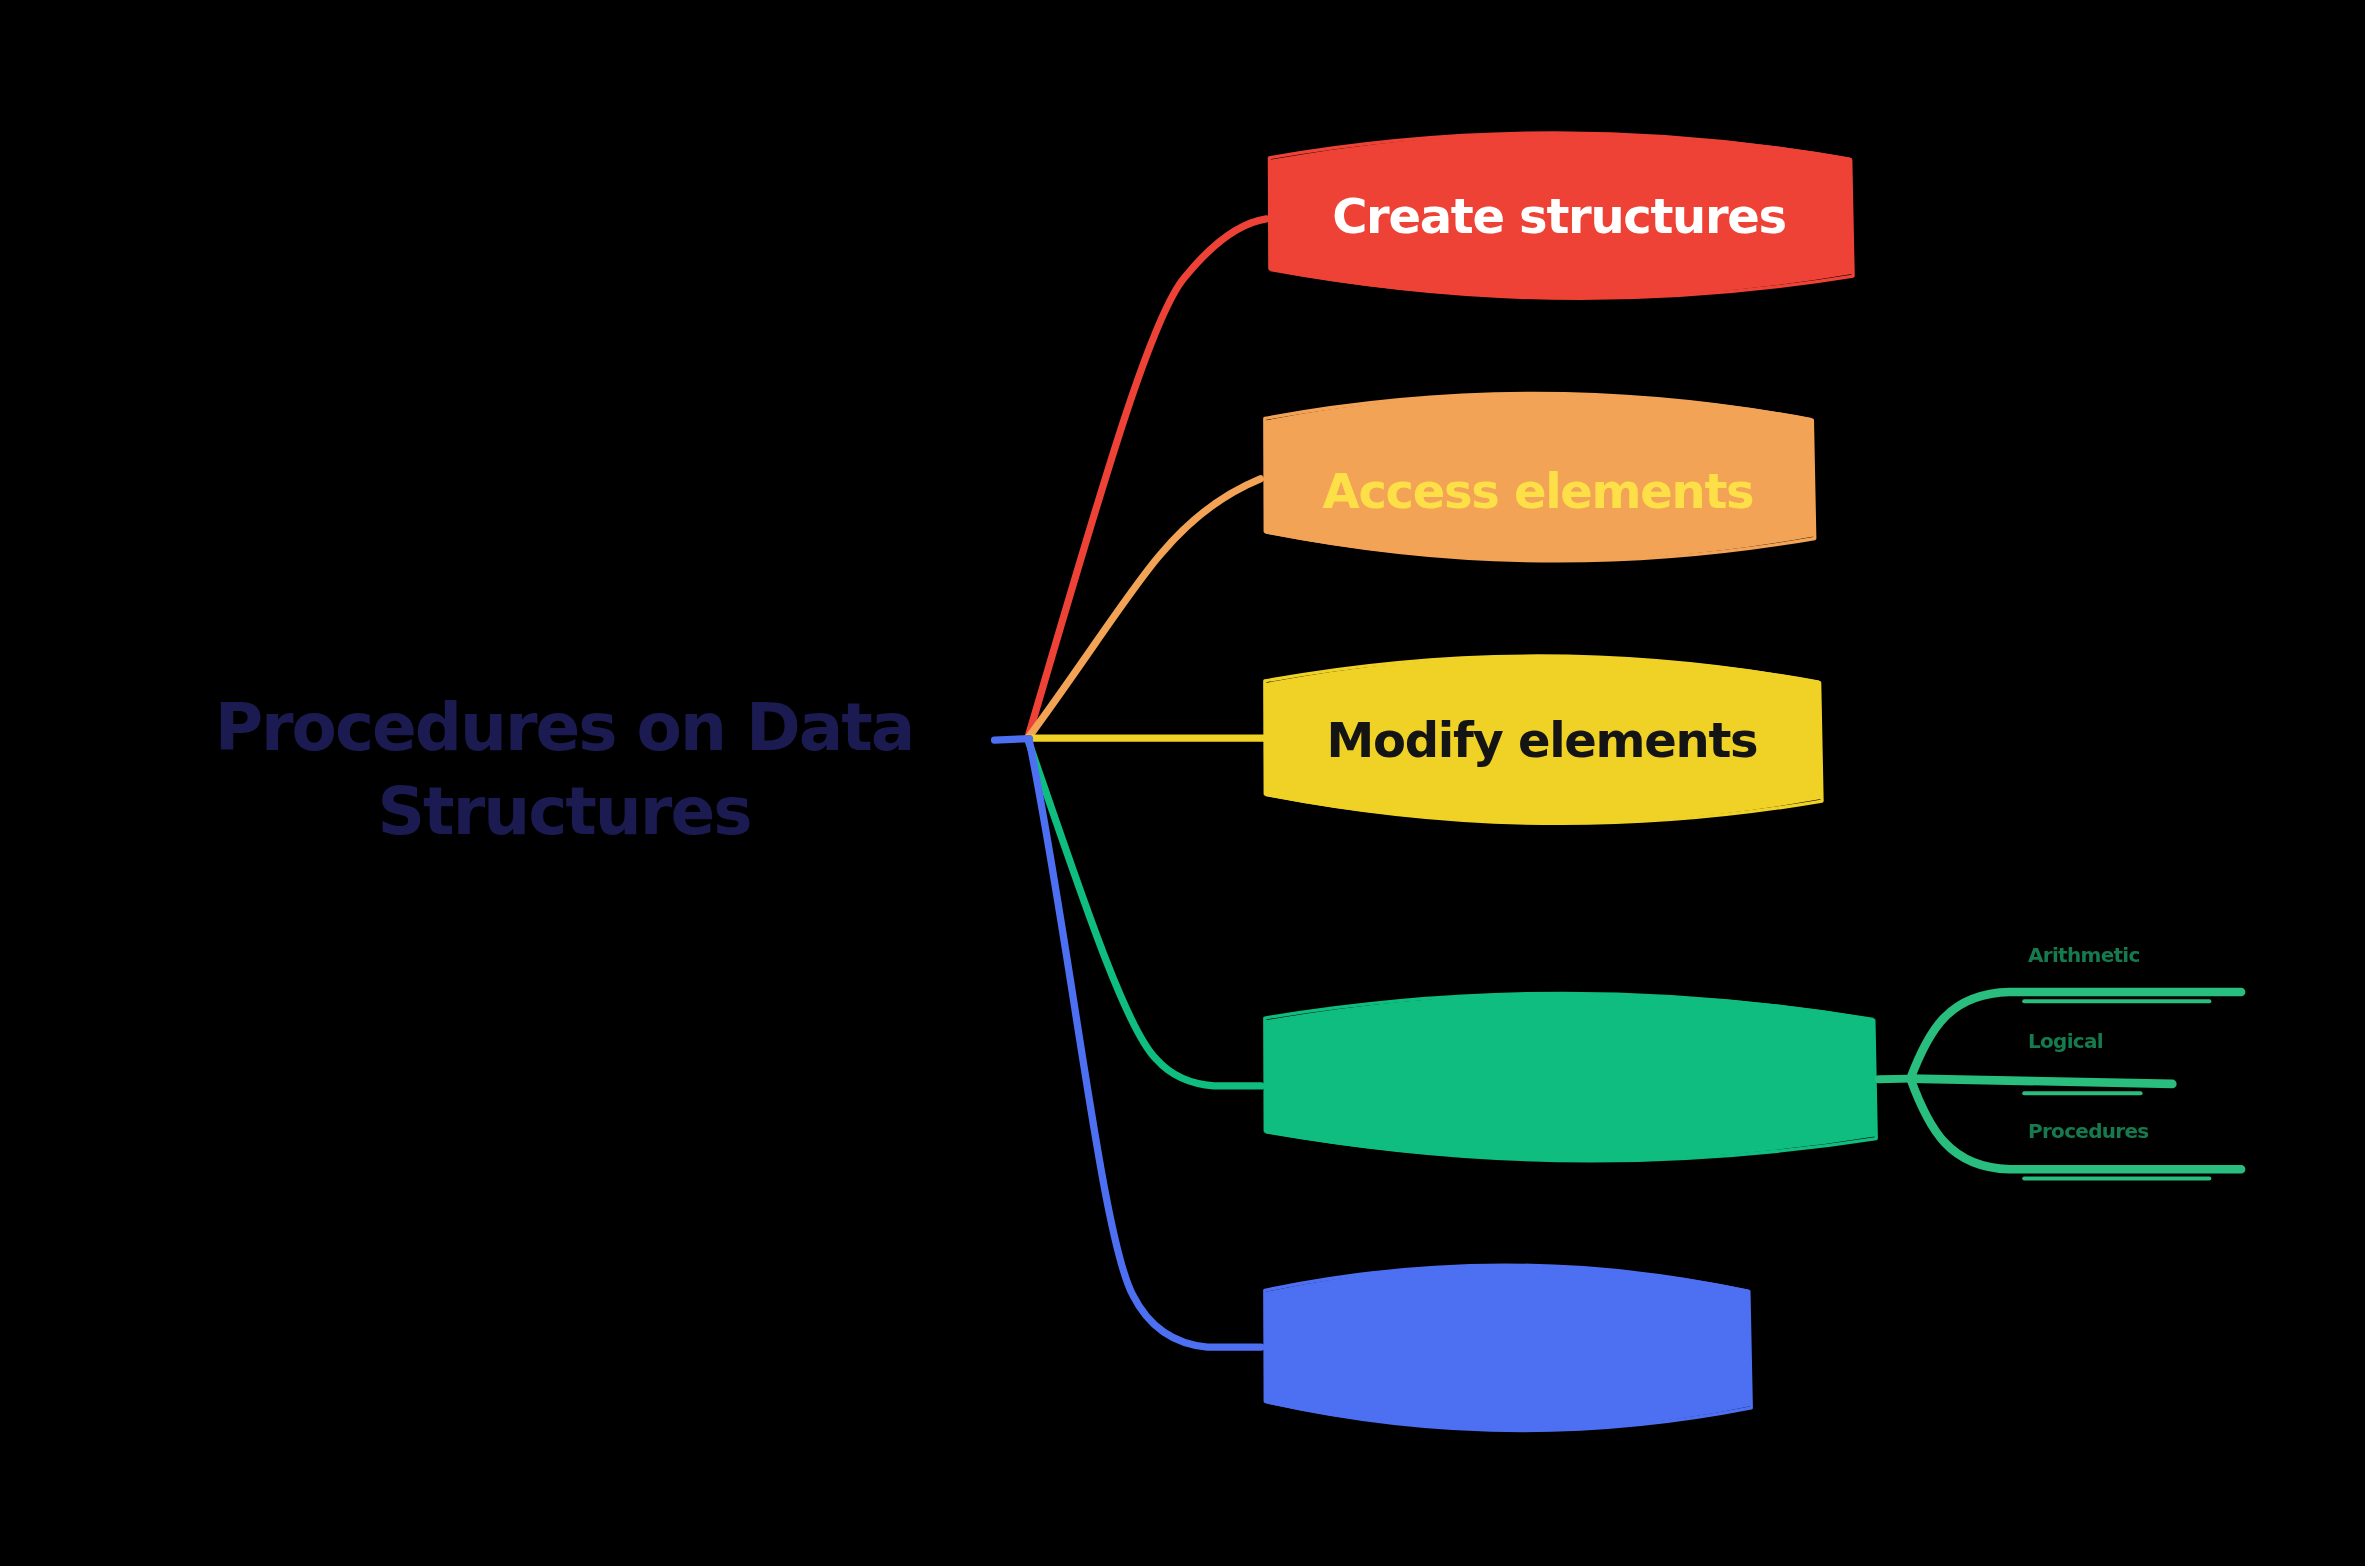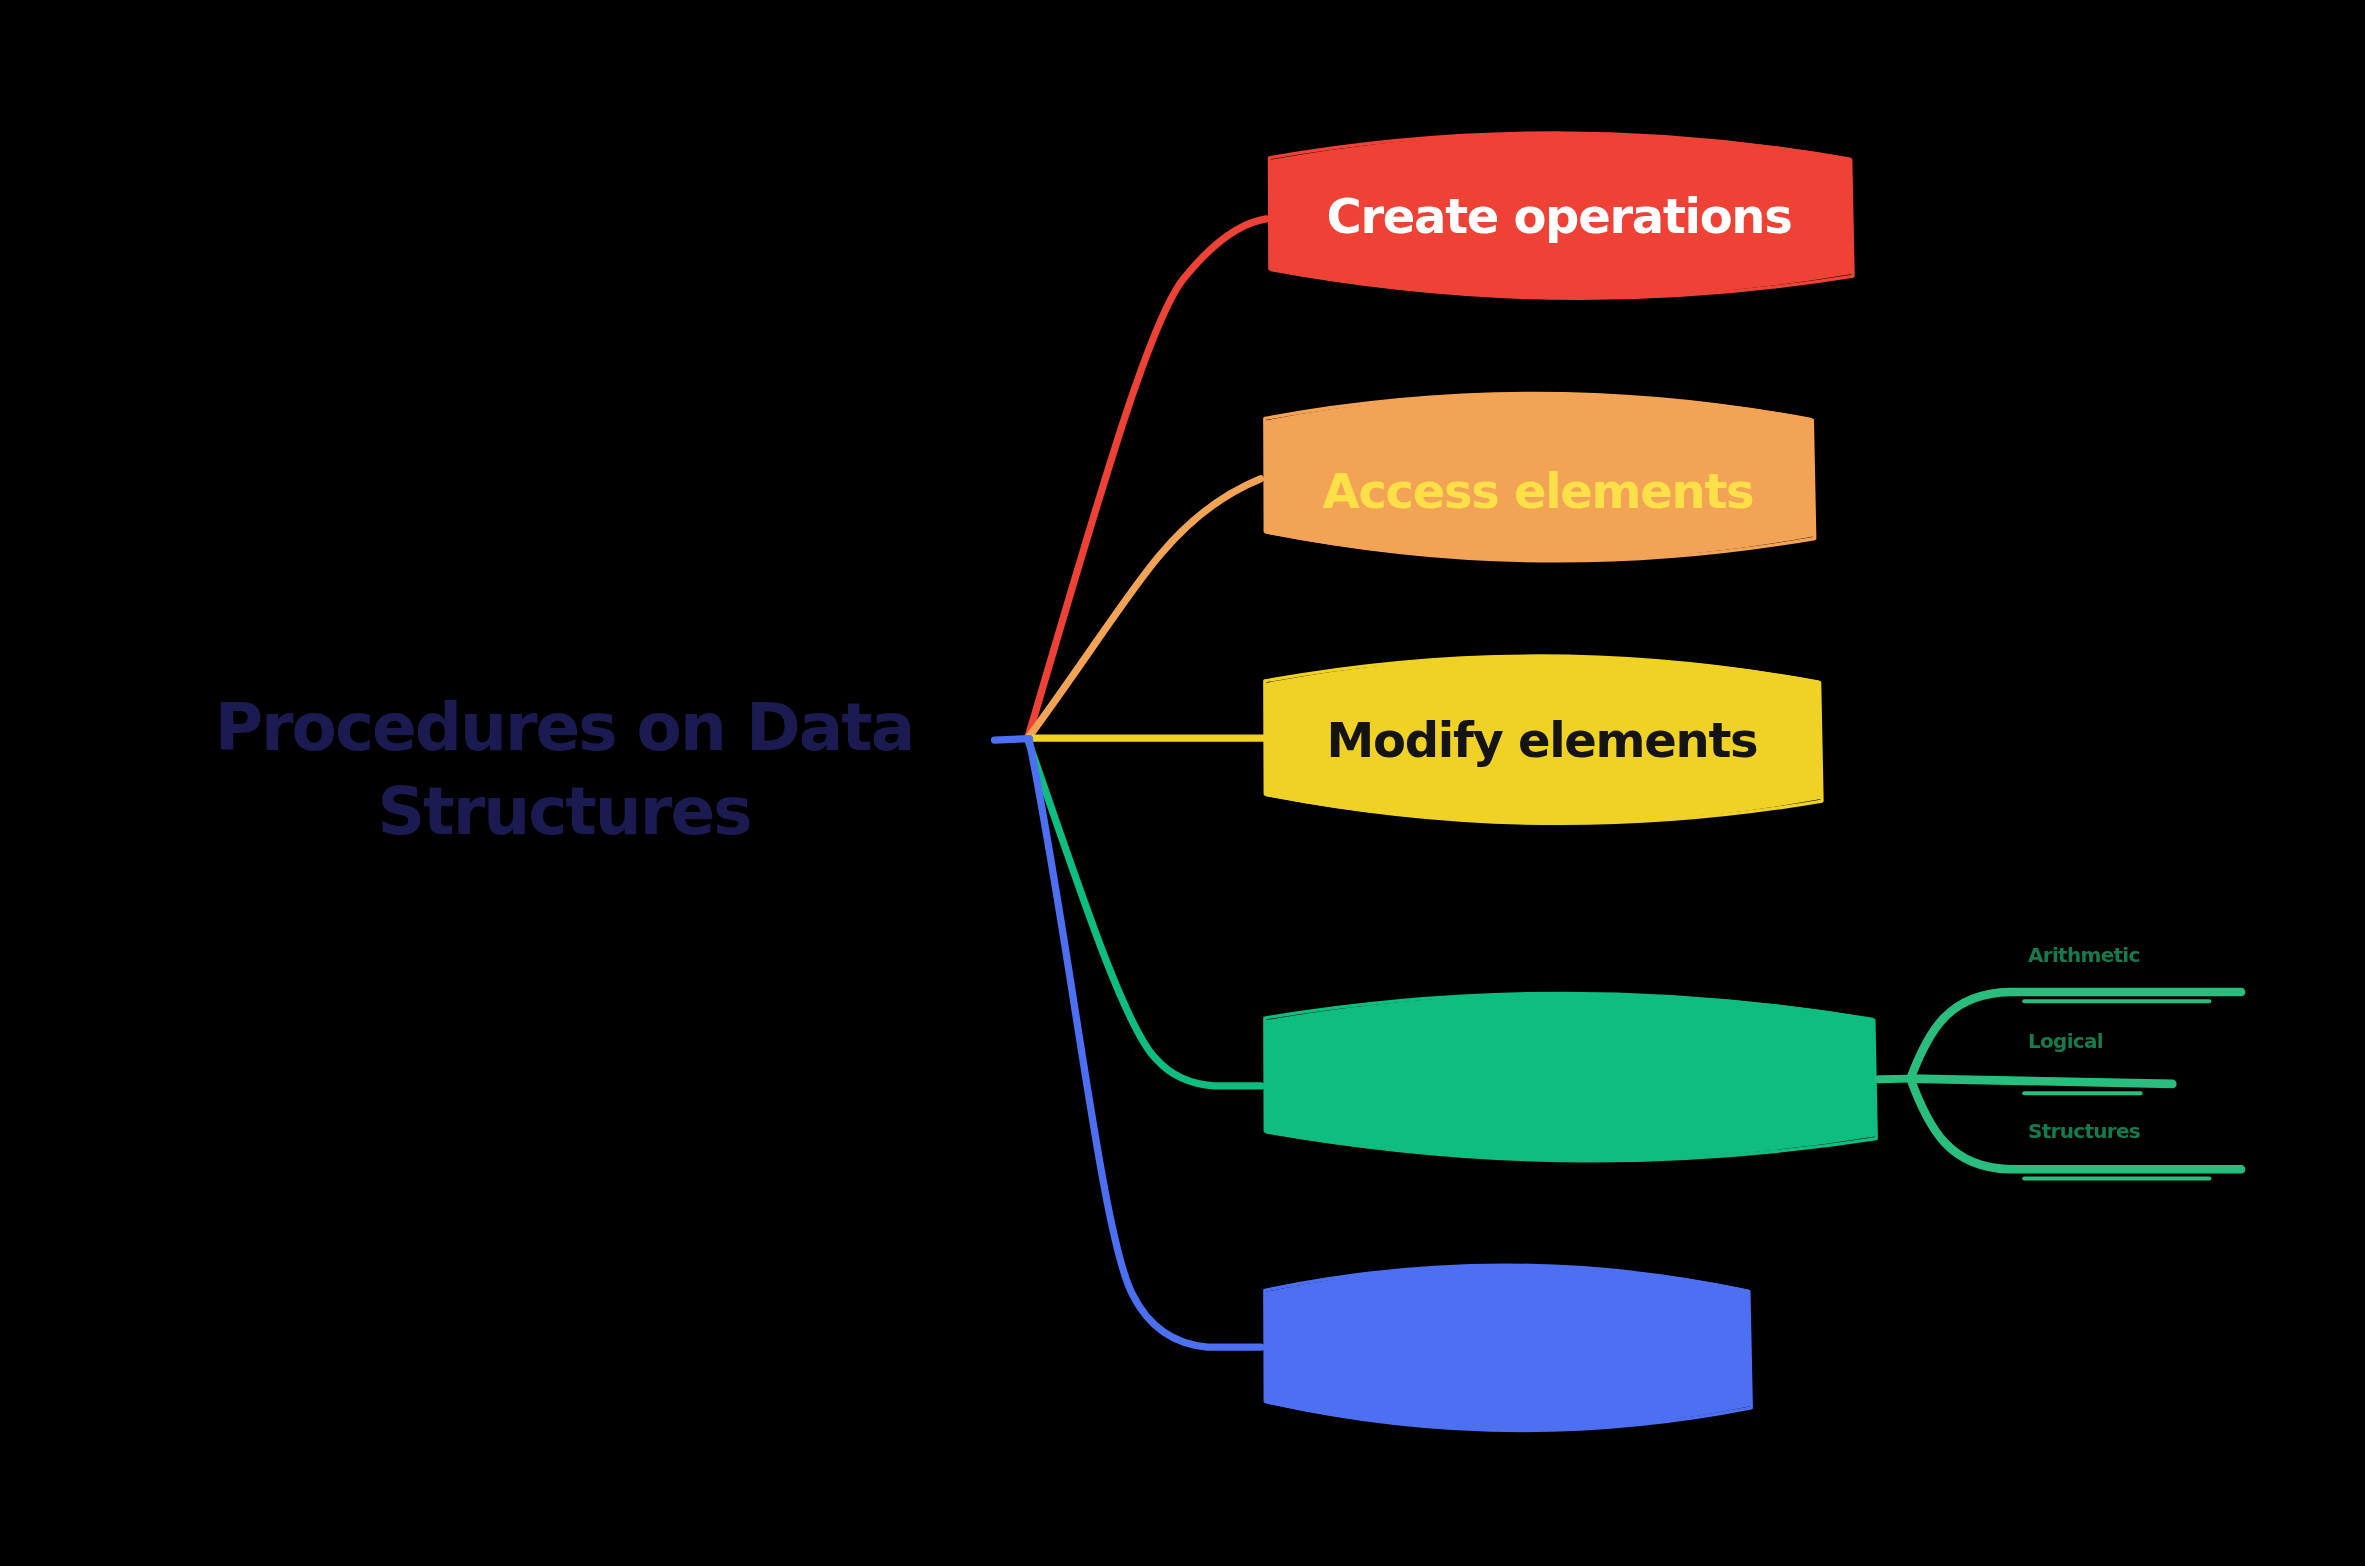--- a/index.html
+++ b/index.html
@@ -60,32 +60,32 @@
       <path d="M3060 1514 L3340 1514" fill="none" stroke="#29be7d" stroke-width="6" stroke-linecap="round" stroke-linejoin="round"></path>
       <path d="M3060 1653 L3236 1653" fill="none" stroke="#29be7d" stroke-width="6" stroke-linecap="round" stroke-linejoin="round"></path>
       <path d="M3060 1782 L3340 1782" fill="none" stroke="#29be7d" stroke-width="6" stroke-linecap="round" stroke-linejoin="round"></path>
     </svg>
 
   <div class="central" id="central" style="color: rgb(27, 27, 82); margin-top: 44px;">
     <span>Procedures on Data Structures</span>
   </div>
 
   <div class="nlabel" id="nl0" style="left: 1263px; top: 130px; width: 592px; height: 172px; color: rgb(255, 255, 255);">
-    <span>Create operations</span>
+    <span>Create structures</span>
   </div>
   <div class="nlabel" id="nl1" style="left: 1259px; top: 404px; width: 558px; height: 174px; color: #fde047;">
     <span>Access elements</span>
   </div>
   <div class="nlabel" id="nl2" style="left: 1259px; top: 653px; width: 566px; height: 174px; color: rgb(20, 20, 20);">
     <span>Modify elements</span>
   </div>
 
   <div class="clabel" id="cl0" style="left: 2028px; top: 935px; color: rgb(21, 122, 78);">
     <span>Arithmetic</span>
   </div>
   <div class="clabel" id="cl1" style="left: 2028px; top: 1021px; color: rgb(21, 122, 78);">
     <span>Logical</span>
   </div>
   <div class="clabel" id="cl2" style="left: 2028px; top: 1111px; color: rgb(21, 122, 78);">
-    <span>Structures</span>
+    <span>Procedures</span>
   </div>
 </div>
 
 
 </body></html>

